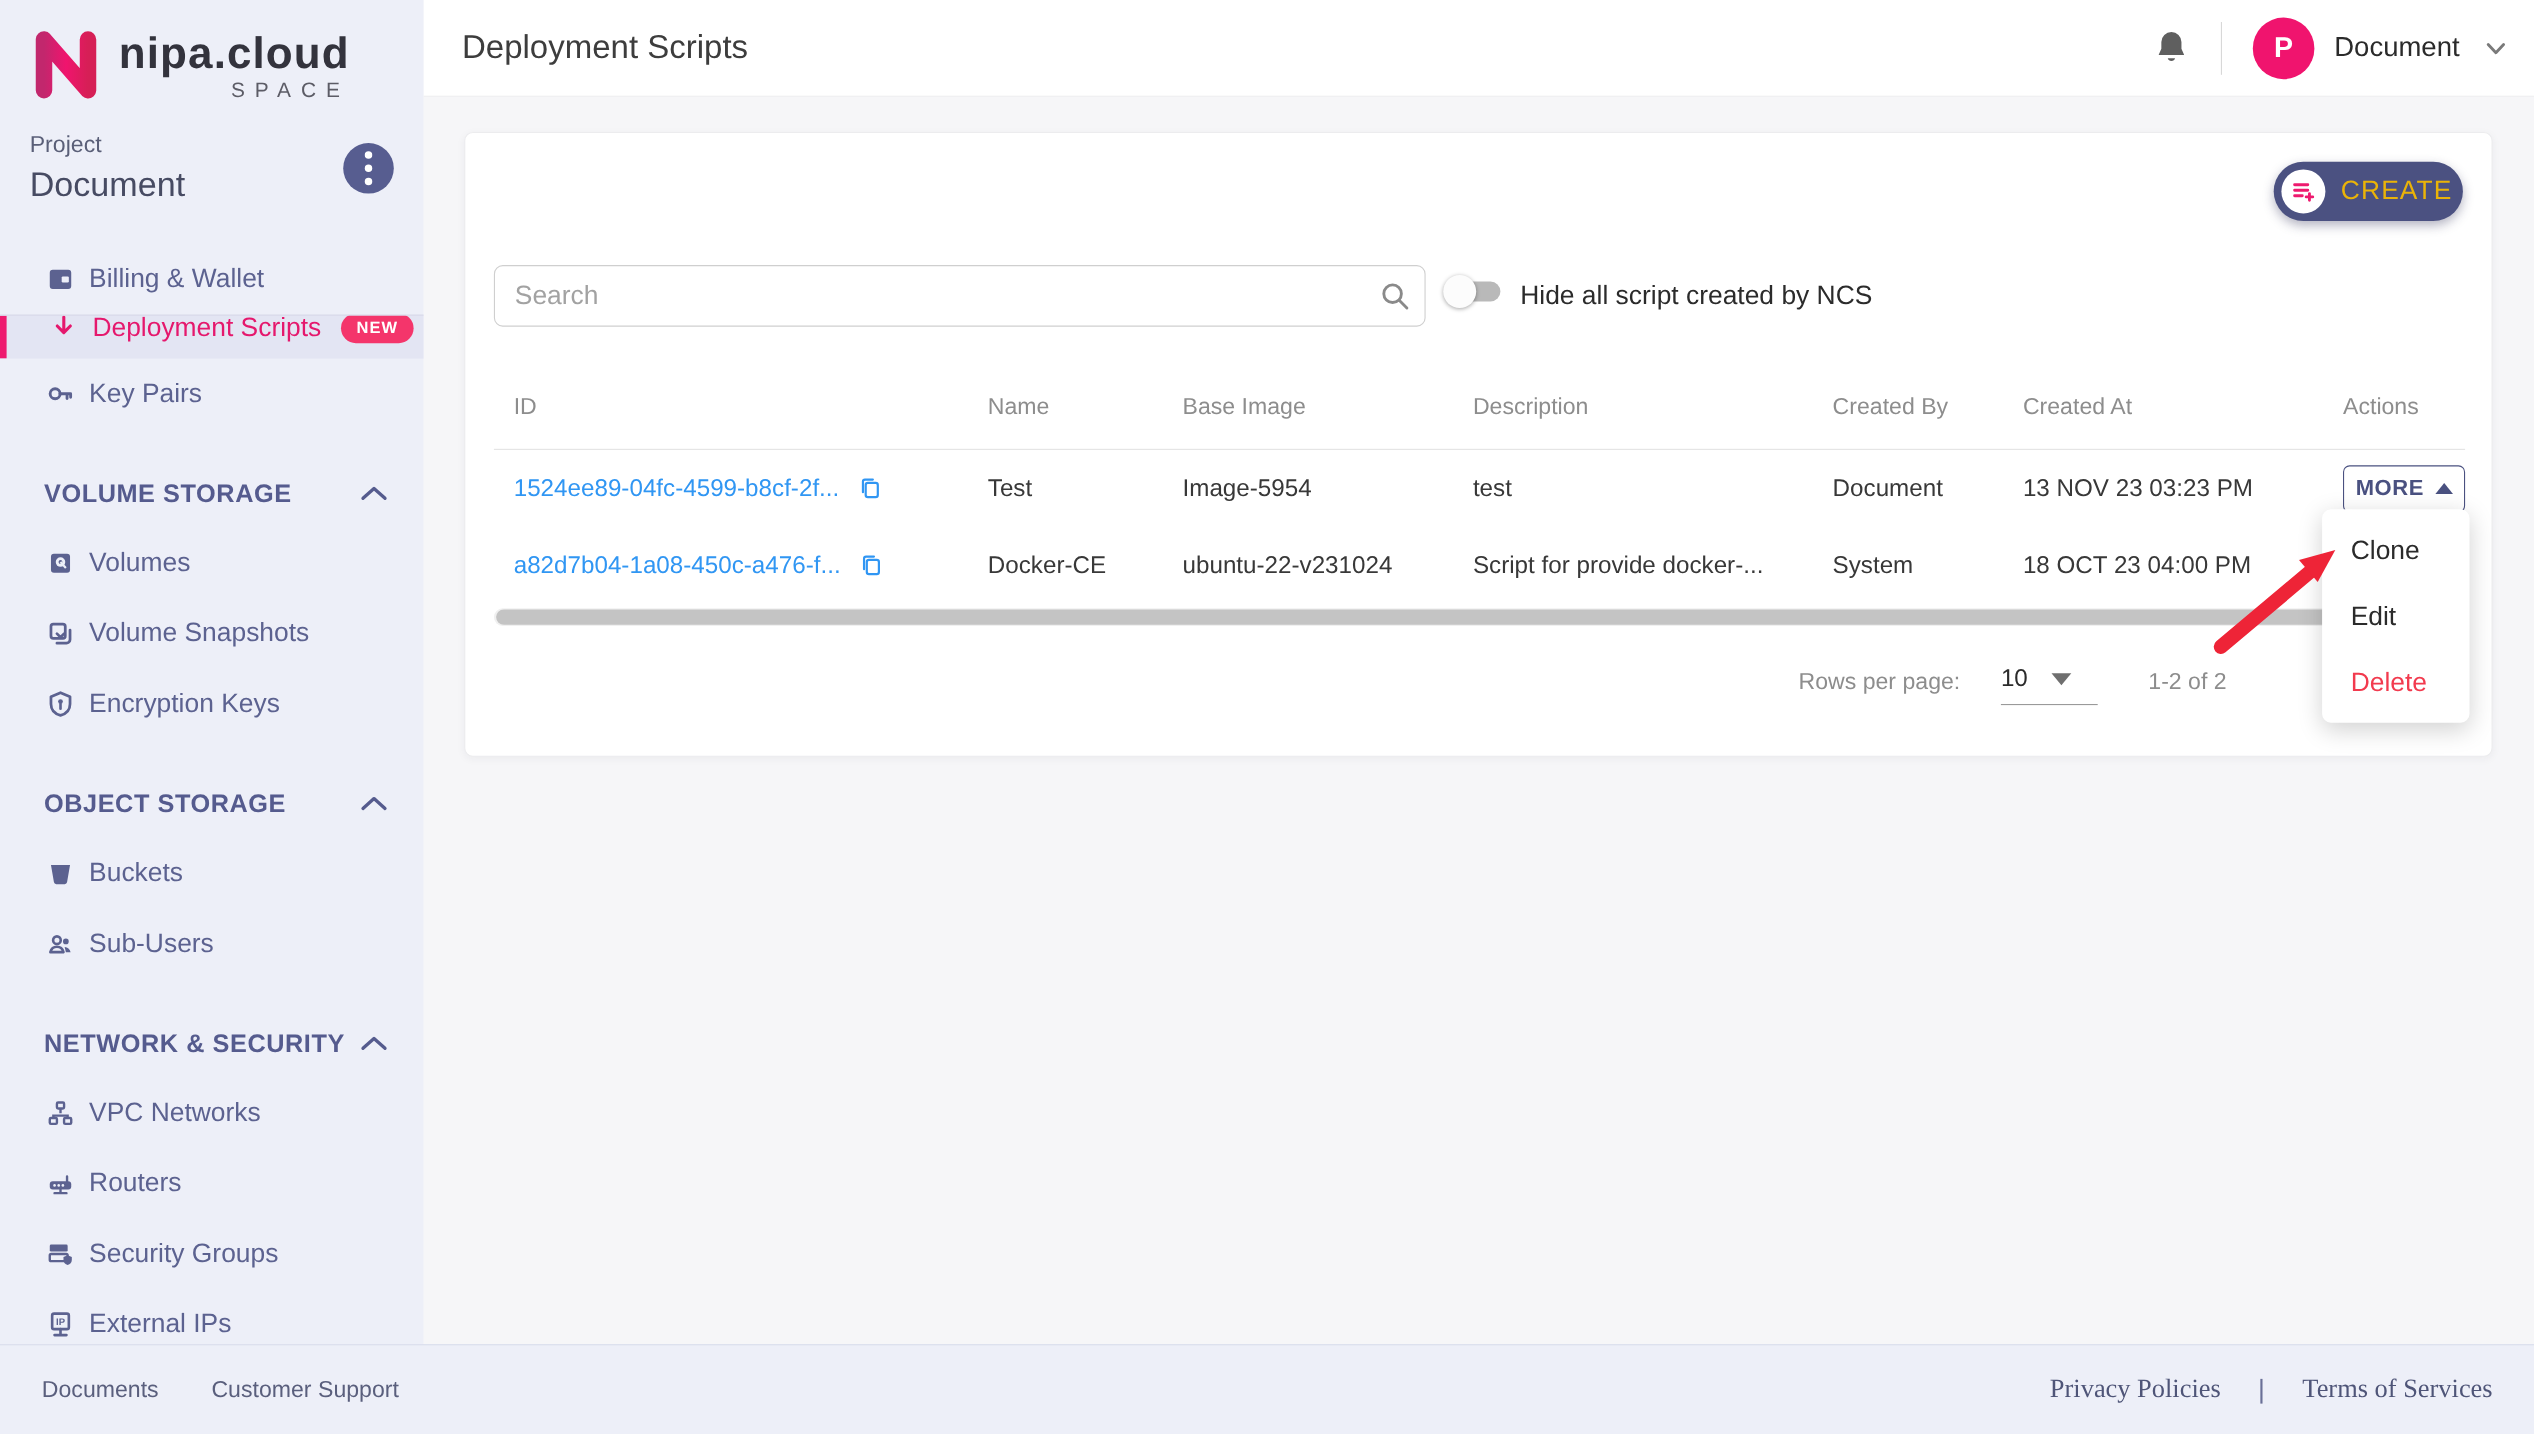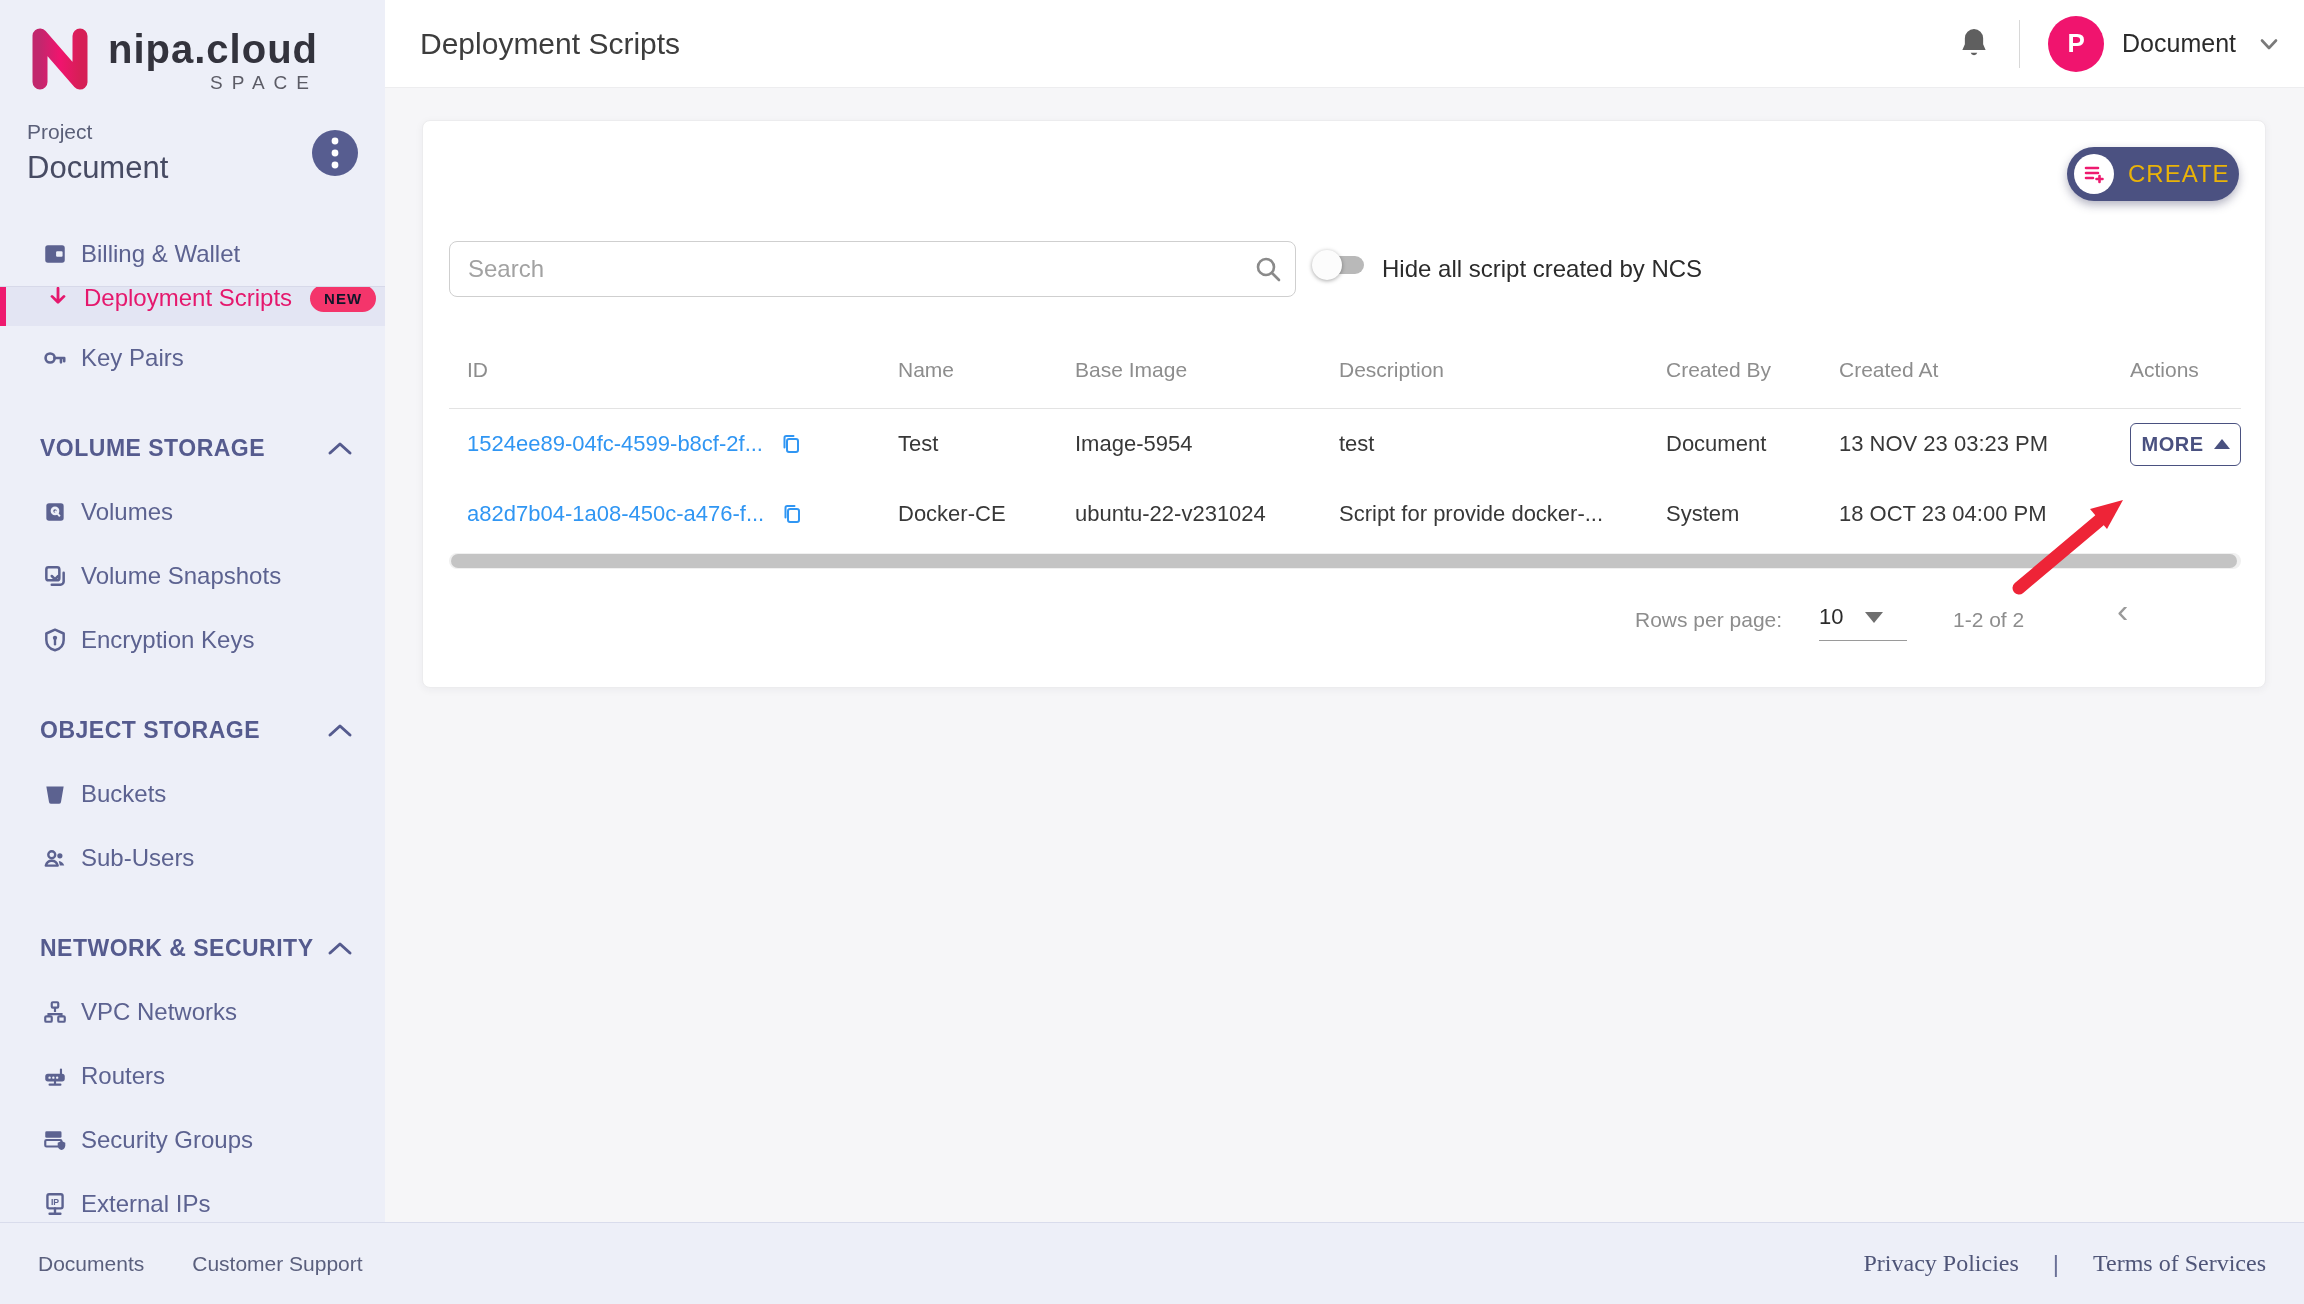--- a/index.html
+++ b/index.html
@@ -40,21 +40,21 @@
   }
   .nav-item-active .active-bar {
     position:absolute; left:0; top:0; width:6px; height:100%; background:#ee1a6f;
   }
   .nav-item-active .active-inner {
     position:absolute; left:0; top:-17px; height:56px; width:100%;
     display:flex; align-items:center; padding-left:45px; color:#e5186d; font-size:24px;
   }
   .nav-item-active .nav-icon { width:26px; height:26px; margin-right:13px; }
   .badge-new {
-    margin-left:18px; background:#f4356b; color:#0f172a; font-size:15px; font-weight:700;
+    margin-left:18px; background:#f4356b; color:#ffffff; font-size:15px; font-weight:700;
     border-radius:14px; padding:5px 14px; letter-spacing:1px;
   }
   .section-title {
     display:flex; align-items:center; justify-content:space-between;
     padding:0 32px 0 40px; height:64px; margin-top:26px;
     color:#555b8e; font-size:23px; font-weight:700; letter-spacing:0.5px; cursor:pointer;
   }
   
   .topbar {
     position:absolute; left:385px; top:0; width:1919px; height:88px; background:#ffffff;
@@ -417,20 +417,25 @@
       <div class="pag-select-value">
         <span>10</span>
         <span class="tri-down"></span>
       </div>
       <div class="pag-select-underline"></div>
     </div>
     <span class="pag-range">1-2 of 2</span>
     <span class="pag-prev">‹</span>
   </div>
 
+  <div class="menu">
+    <div class="menu-item">Clone</div>
+    <div class="menu-item">Edit</div>
+    <div class="menu-item danger">Delete</div>
+  </div>
 </div>
 
 <svg class="arrow-svg" width="180" height="130" viewBox="0 0 180 130">
   <line x1="44" y1="110" x2="126" y2="41" stroke="#ee2437" stroke-width="13" stroke-linecap="round"></line>
   <polygon points="148,22 132,51 115,31" fill="#ee2437"></polygon>
 </svg>
 
 <div class="footer">
   <div class="footer-left">
     <span class="footer-link-sm">Documents</span>

